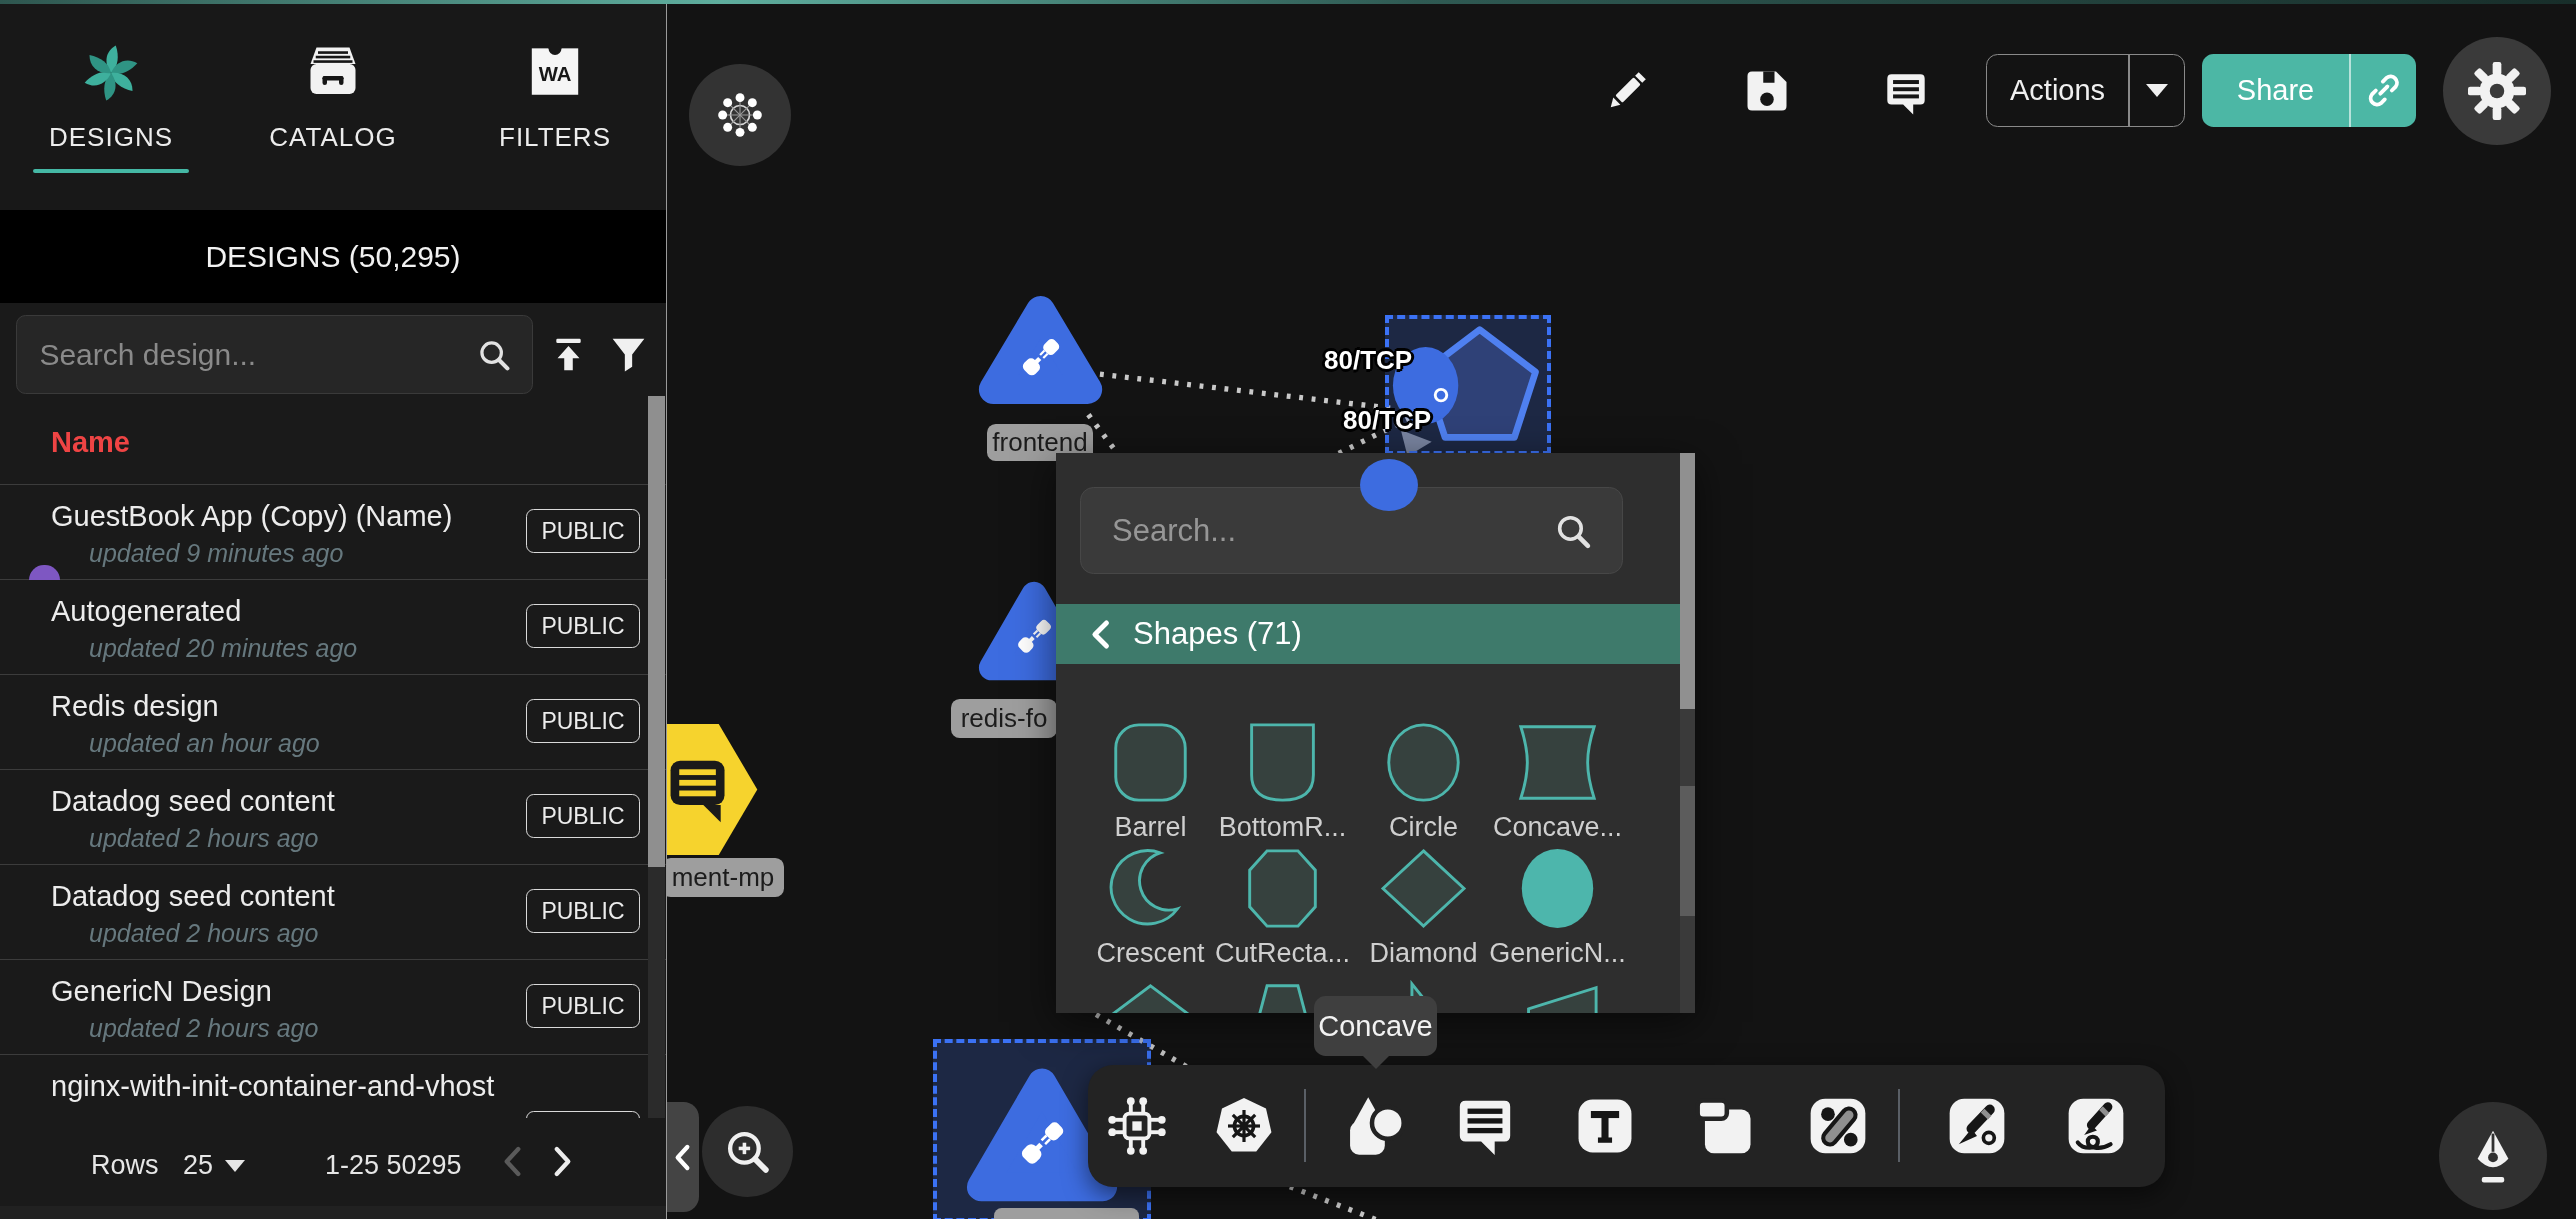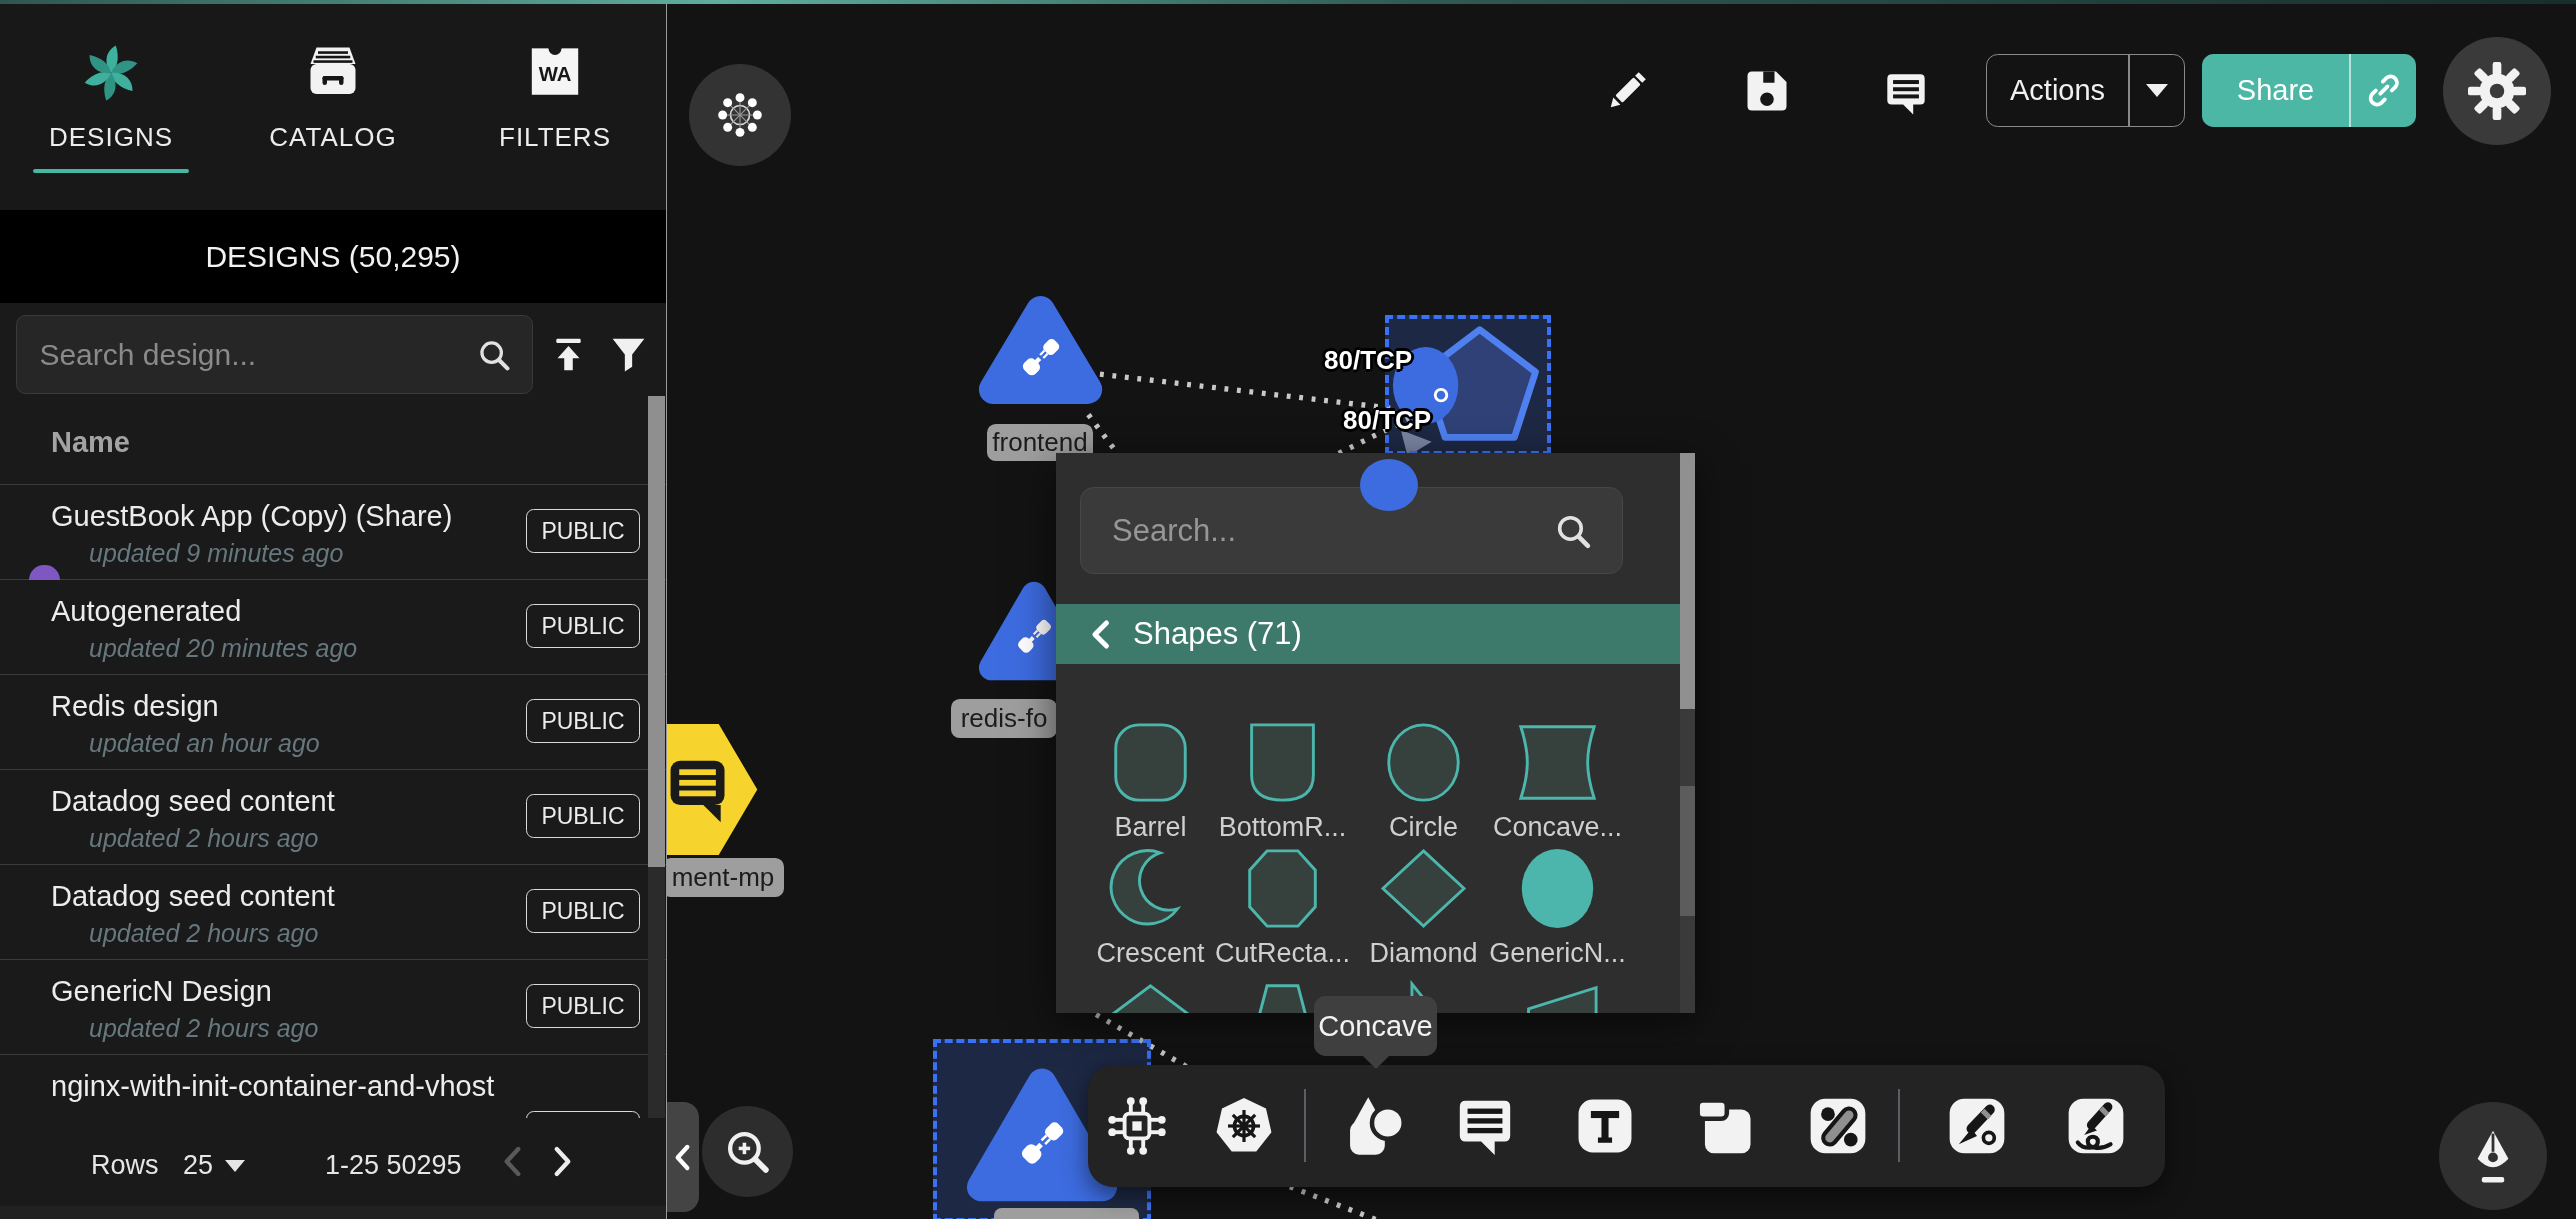--- a/index.html
+++ b/index.html
@@ -24,21 +24,21 @@
   .side-header{position:absolute;left:0;top:210px;width:100%;height:93px;background:#000;
     display:flex;align-items:center;justify-content:center;font-size:30px;color:#f2f2f2;}
 
   .search-box{position:absolute;left:16.4px;top:315px;width:517px;height:79px;background:#262626;
     border:1px solid #3a3a3a;border-radius:9.6px;display:flex;align-items:center;padding:0 20px;box-sizing:border-box;}
   .search-box input{flex:1;background:transparent;border:none;outline:none;color:#dcdcdc;
     font-size:30px;font-family:"Liberation Sans",sans-serif;}
   .search-box input::placeholder{color:#8a8a8a;}
   .side-iconbtn{position:absolute;top:328px;width:52px;height:52px;display:flex;align-items:center;justify-content:center;cursor:pointer;}
 
-  .name-header{position:absolute;left:51px;top:426px;font-size:29px;font-weight:bold;color:#a3a3a3;}
+  .name-header{position:absolute;left:51px;top:426px;font-size:29px;font-weight:bold;color:#ef4444;}
 
   .design-list{position:absolute;left:0;top:484px;width:666px;border-top:1px solid #3c3c3c;}
   .design-row{position:relative;height:94px;border-bottom:1px solid #3c3c3c;cursor:pointer;}
   .design-row.partial{height:63px;overflow:hidden;border-bottom:none;}
   .d-title{position:absolute;left:51px;top:15.4px;font-size:29px;color:#ececec;white-space:nowrap;}
   .d-sub{position:absolute;left:51px;top:54px;font-size:25px;font-style:italic;color:#66787e;margin-left:38px;}
   .badge{position:absolute;right:26px;top:24px;height:42px;line-height:42px;padding:0 14.5px;
     border:1.9px solid #d9d9d9;border-radius:7.7px;font-size:23px;color:#ececec;}
   .badge.low{top:56px;}
   .avatar{position:absolute;left:29px;bottom:-1px;width:31px;height:15.4px;border-radius:15.4px 15.4px 0 0;background:#7e57c2;}
@@ -562,21 +562,21 @@
     <div class="side-iconbtn" style="left:602px">
       <svg width="39" height="39" viewBox="0 0 64 64">
         <path d="M6,6 H58 L38,32 V52 L26,60 V32 Z" fill="#f0f0f0"></path>
       </svg>
     </div>
 
     <div class="name-header">Name</div>
 
     <div class="design-list">
       <div class="design-row">
-        <div class="d-title">GuestBook App (Copy) (Share)</div>
+        <div class="d-title">GuestBook App (Copy) (Name)</div>
         <div class="d-sub">updated 9 minutes ago</div>
         <div class="badge">PUBLIC</div>
         <div class="avatar"></div>
       </div>
       <div class="design-row">
         <div class="d-title">Autogenerated</div>
         <div class="d-sub">updated 20 minutes ago</div>
         <div class="badge">PUBLIC</div>
       </div>
       <div class="design-row">

